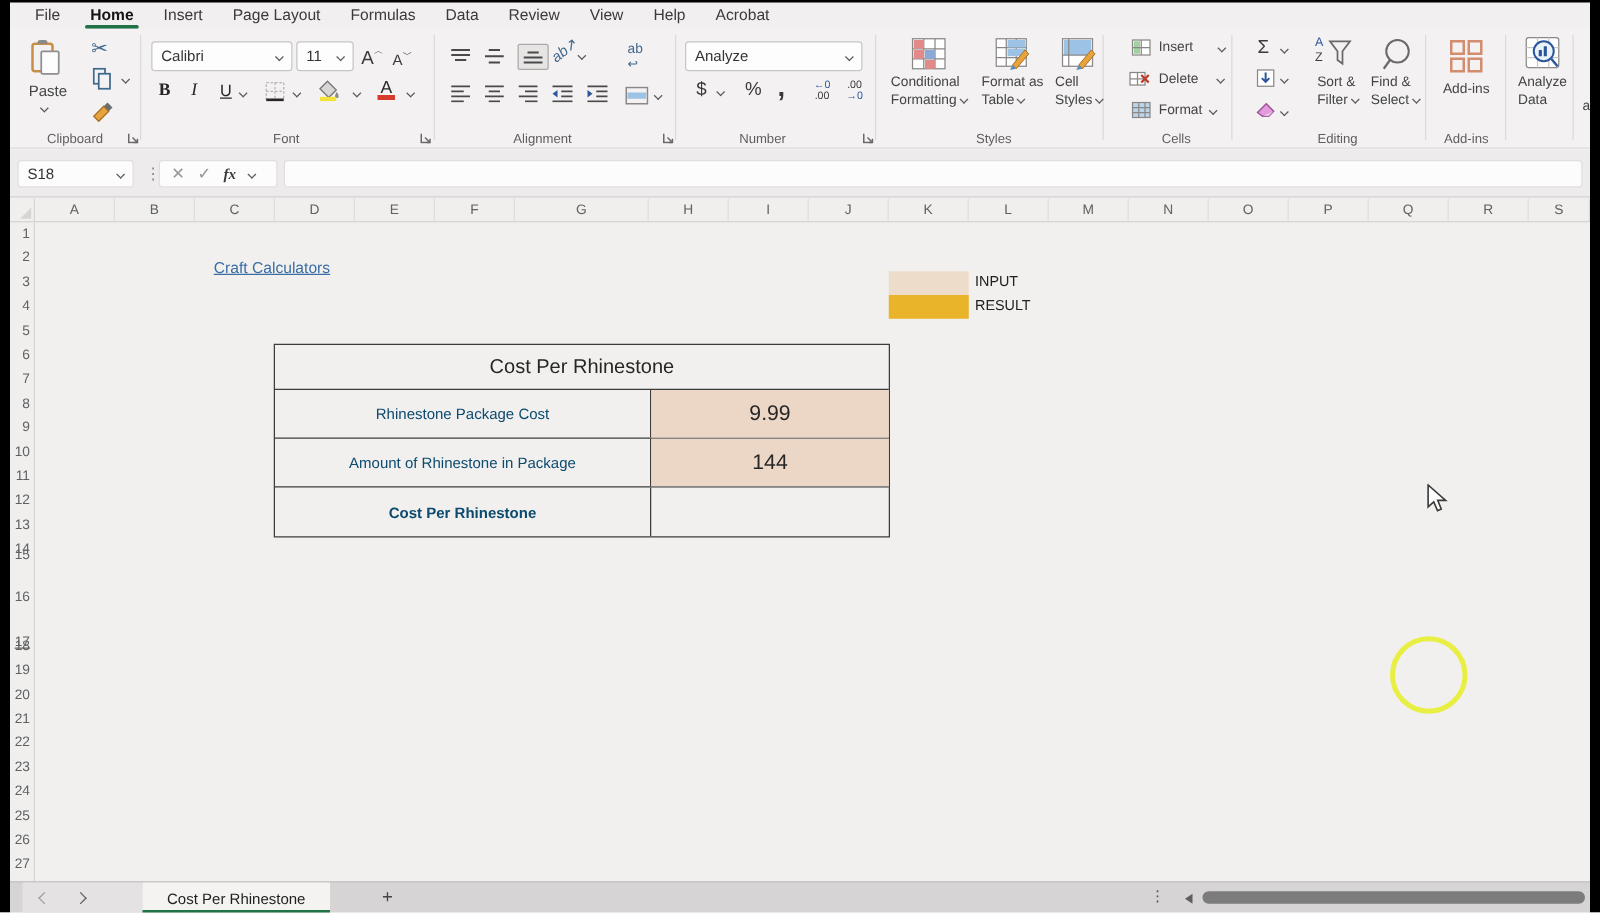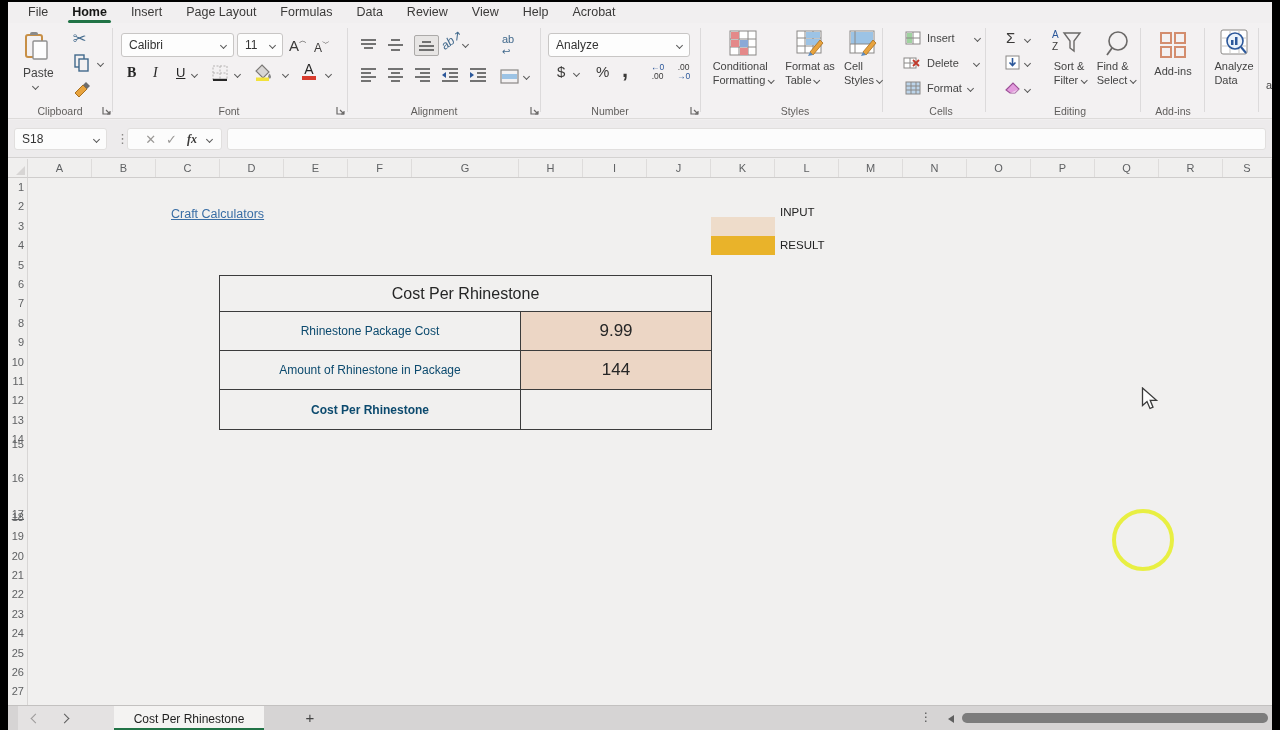--- a/index.html
+++ b/index.html
@@ -30,21 +30,21 @@
   .chev.abs { position:absolute; }
   .selbox { position:absolute; background:#fdfdfd; border:1px solid #c8c6c5; border-radius:3px; font-size:12px; color:#333; display:flex; align-items:center; padding:0 7px; }
   .selbox .chev { margin-left:auto; }
   .iconline { position:absolute; display:flex; align-items:center; gap:3px; }
   .boxed { border:1px solid #acaaa9; background:#e7e5e4; border-radius:2px; }
   .biglbl { position:absolute; font-size:11px; color:#444; transform:translateX(-50%); line-height:13.5px; white-space:nowrap; }
   .glyph { color:#41698c; }
 
   
   #fbar { position:absolute; left:8px; top:120px; width:1264px; height:38px; background:#edebec; border-bottom:1px solid #d4d2d1; }
-  .fbox { position:absolute; top:8px; height:22px; background:#fcfcfc; border:1px solid #e1dfde; border-radius:3px; display:flex; align-items:center; font-size:12px; color:#333;justify-content:flex-end; }
+  .fbox { position:absolute; top:8px; height:22px; background:#fcfcfc; border:1px solid #e1dfde; border-radius:3px; display:flex; align-items:center; font-size:12px; color:#333; }
 
   
   #corner { position:absolute; left:8px; top:159px; width:20px; height:19px; background:#f0efee; border-right:1px solid #d8d6d5; border-bottom:1px solid #cfcdcc; }
   #corner::after { content:""; position:absolute; right:2px; bottom:2px; border-left:9px solid transparent; border-bottom:9px solid #d7d5d4; }
   #colheads { position:absolute; left:28px; top:159px; width:1244px; height:19px; background:#f0efee; border-bottom:1px solid #cfcdcc; }
   .colhead { position:absolute; top:0; height:18px; font-size:11px; color:#5f6163; text-align:center; line-height:18px; border-right:1px solid #dedcdb; }
   #rowheads { position:absolute; left:8px; top:178px; width:20px; height:527px; background:#f0efee; border-right:1px solid #d8d6d5; overflow:hidden; }
   .rowhead { position:absolute; left:0; width:16px; text-align:right; font-size:11px; color:#5f6163; }
 
   
@@ -470,21 +470,21 @@
     <div class="rowhead" style="top: 507.4px;">27</div>
     <div class="rowhead" style="top: 526.8px;">28</div>
   </div>
 
 <div id="sheet">
   <div id="craft-link">Craft Calculators</div>
 
   <div>
     <div class="legend-sw" style="top: 39px; background: rgb(238, 220, 202);"></div>
     <div class="legend-sw" style="top: 58px; background: rgb(233, 179, 42);"></div>
-    <div class="legend-lb" style="top:28px;">INPUT</div>
+    <div class="legend-lb" style="top:42px;">INPUT</div>
     <div class="legend-lb" style="top:61px;">RESULT</div>
   </div>
 
   <div id="calc-table">
     <div id="calc-title">Cost Per Rhinestone</div>
     <div id="calc-body">
         <div class="trow">
           <div class="tlabel">Rhinestone Package Cost</div>
           <div class="tvalue" style="background: rgb(236, 214, 197);">9.99</div>
         </div>

